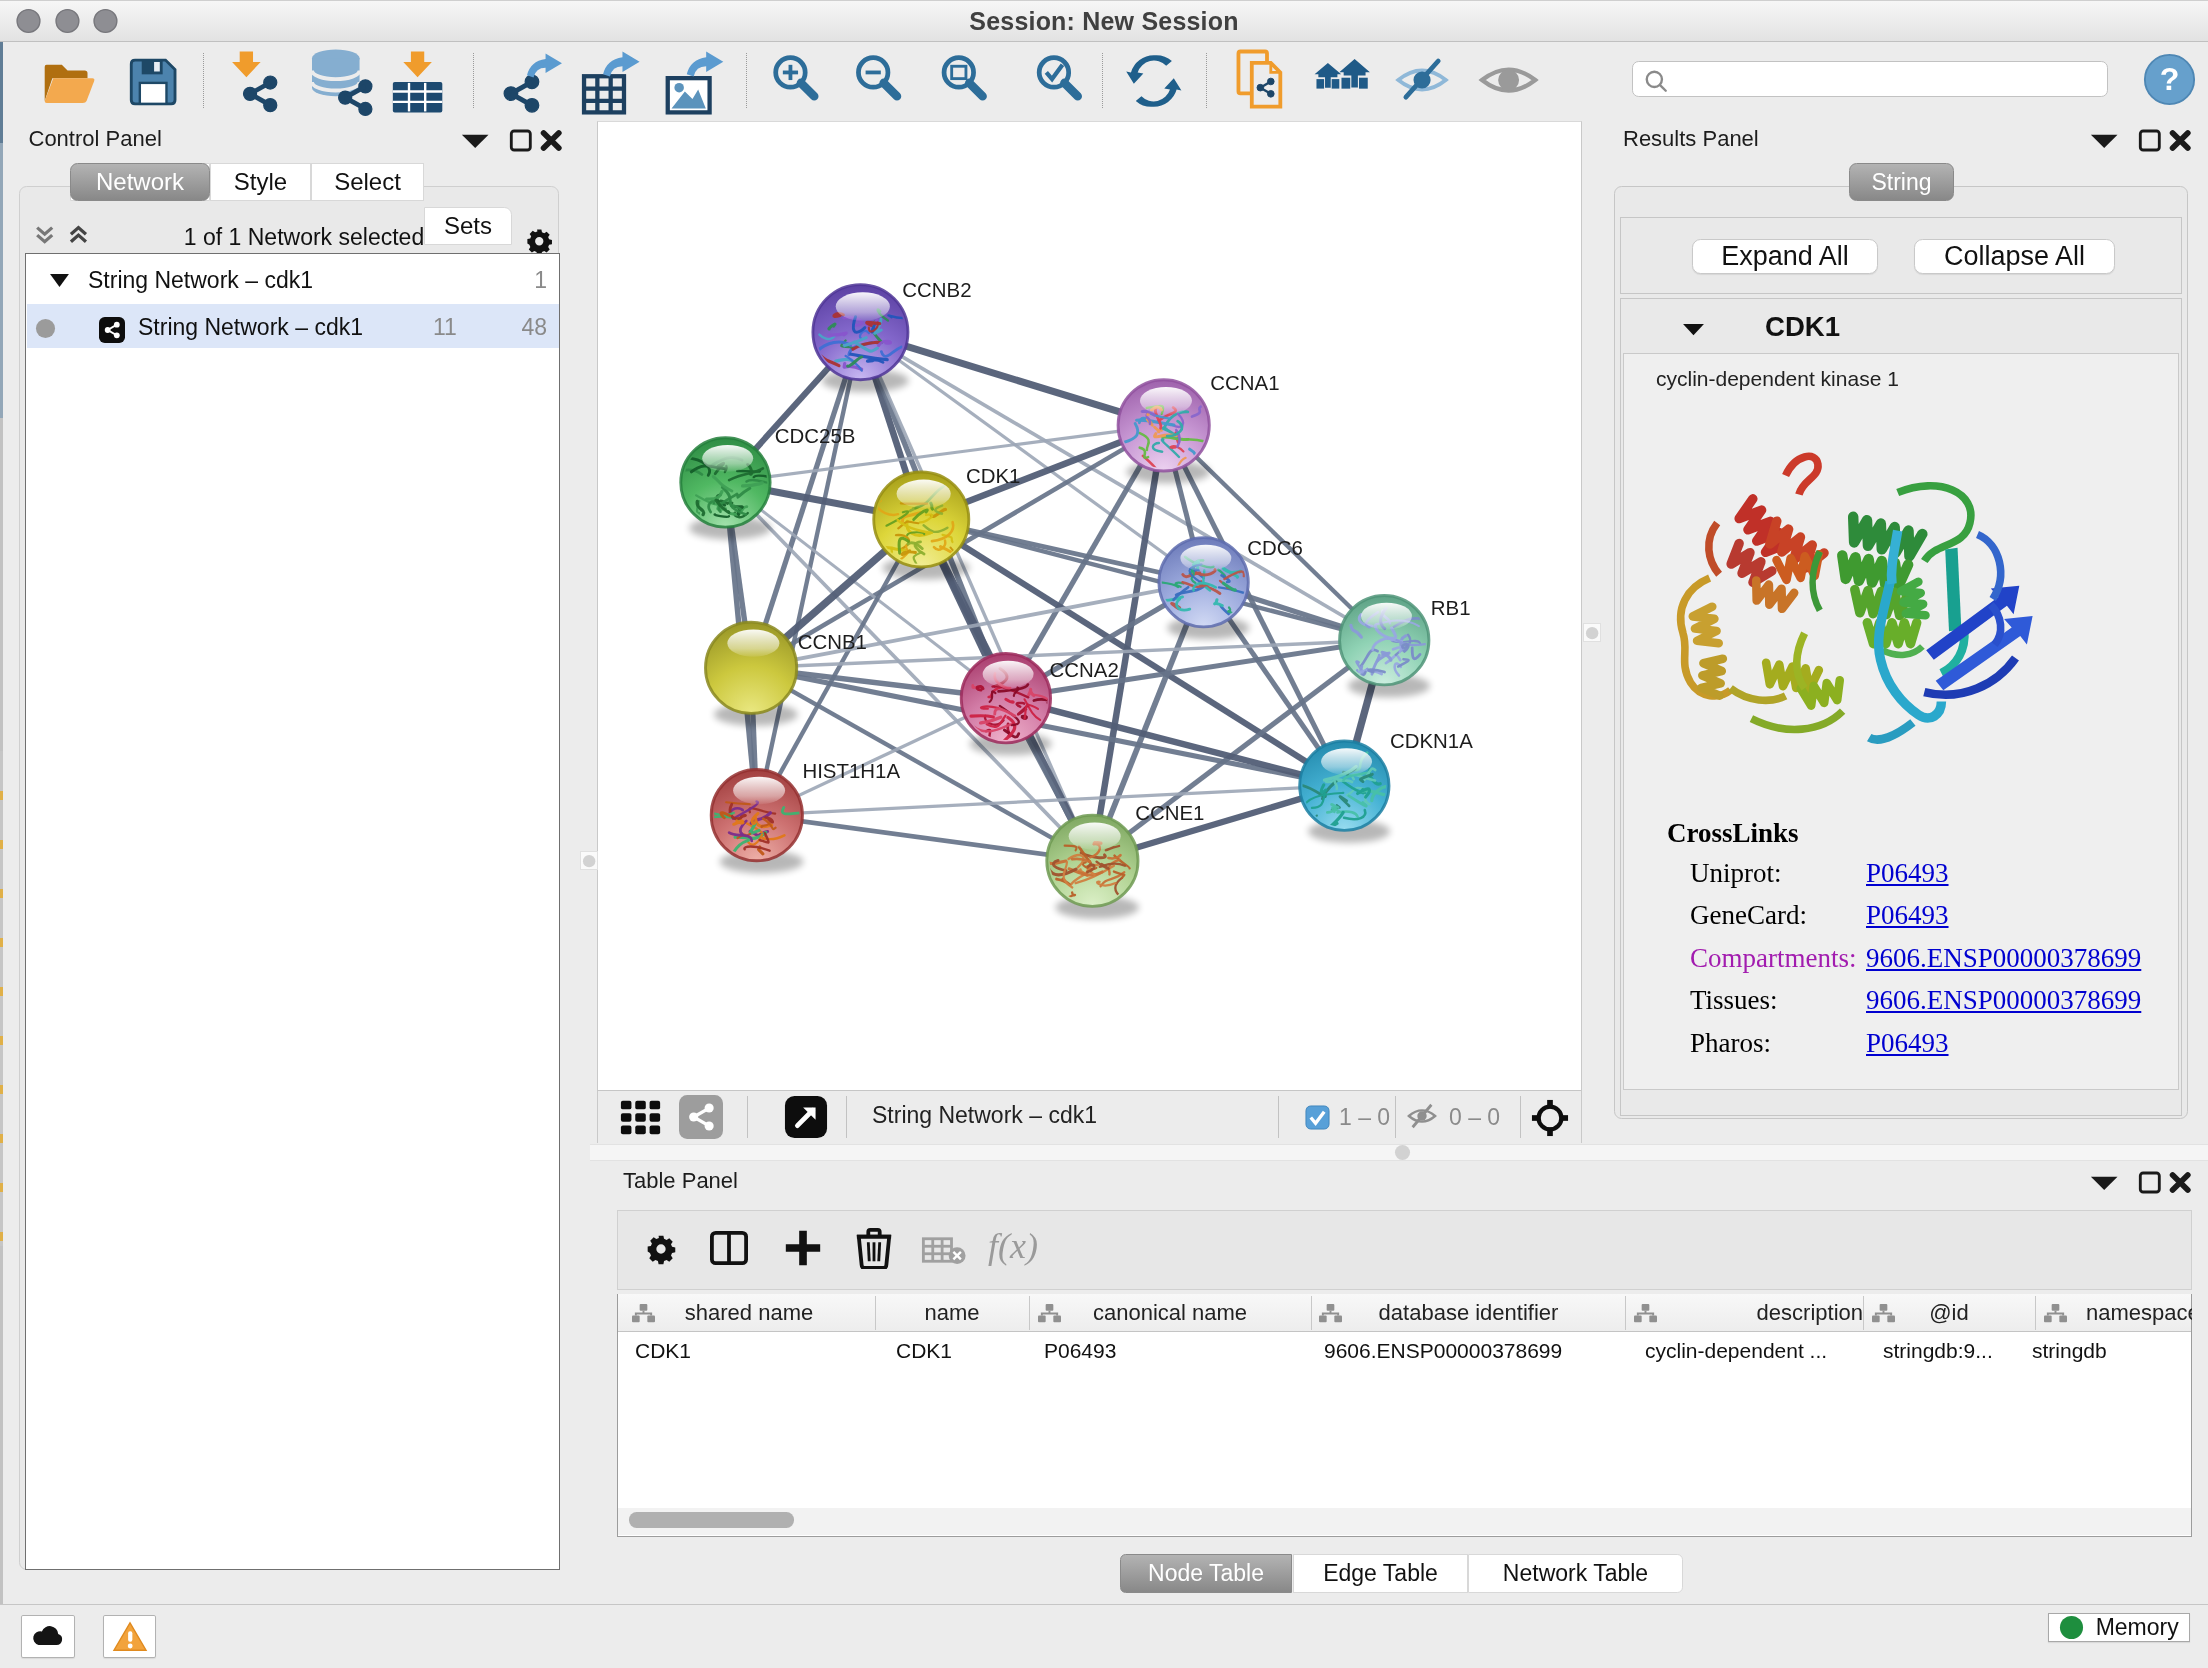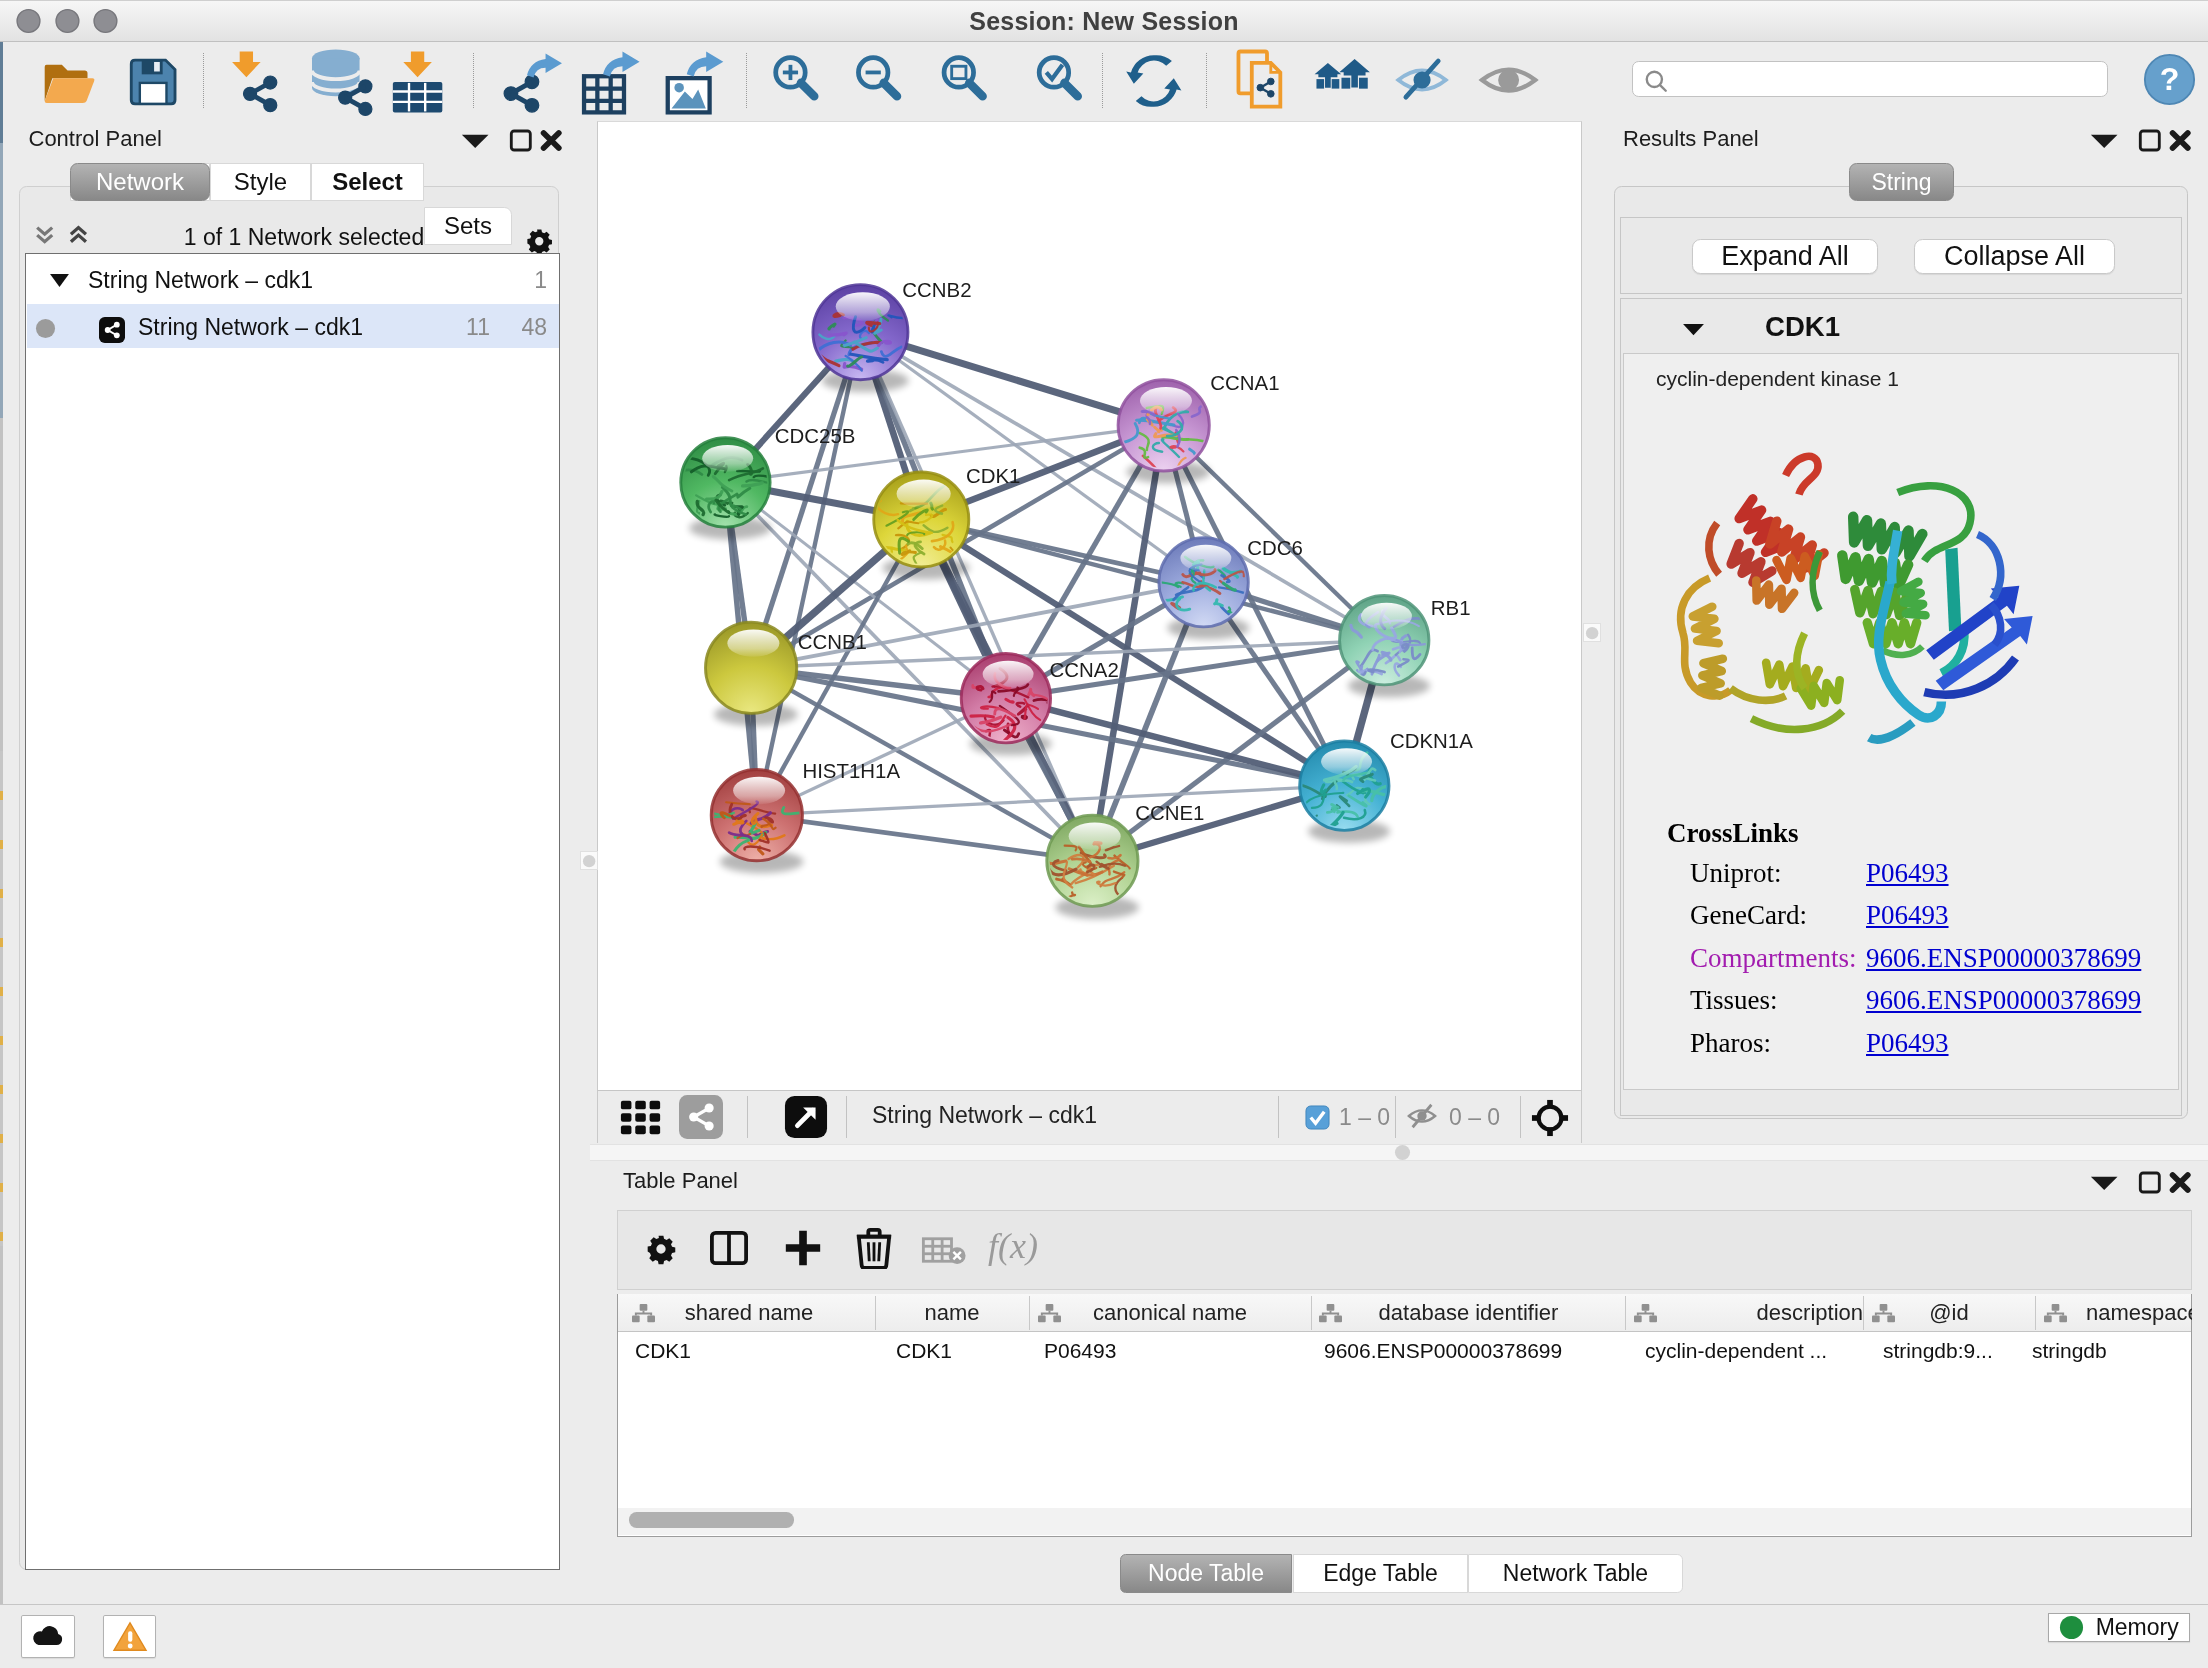--- a/index.html
+++ b/index.html
@@ -186,21 +186,21 @@
 
 <div class="abs ptitle" style="left:28.5px;top:126px;">Control Panel</div>
 <svg class="abs" style="left:460px;top:129px;" width="114" height="23" viewBox="0 0 120 24">
  <path d="M2 6 L30 6 L16 20 Z" fill="#1a1a1a"></path>
  <rect x="54" y="2" width="20" height="20" rx="3" fill="none" stroke="#1a1a1a" stroke-width="3"></rect>
  <path d="M88 4 L104 20 M104 4 L88 20" stroke="#1a1a1a" stroke-width="6" stroke-linecap="round"></path>
 </svg>
 <div class="tab" style="left:70px;top:163px;width:140px;height:38px;border-radius:7.6px 0 0 0;"></div>
 <div class="tab tabsel" style="left:70px;top:163px;width:140px;height:38px;border-radius:7.6px;">Network</div>
 <div class="tab" style="left:210px;top:163px;width:101px;height:38px;">Style</div>
-<div class="tab" style="left:311px;top:163px;width:113px;height:38px;font-weight:bold;">Select</div>
+<div class="tab" style="left:311px;top:163px;width:113px;height:38px;">Select</div>
 <div class="tab" style="left:424px;top:163px;width:88px;height:38px;border-radius:0 7.6px 0 0;margin-top:44px;">Sets</div>
 <div class="abs" style="left:19px;top:186px;width:540px;height:1384px;background:#e9e9e9;border:1px solid #cfcfcf;border-radius:7.6px;"></div>
 <svg class="abs" style="left:34px;top:222px;" width="57" height="30" viewBox="0 0 60 32">
  <g stroke="#777" stroke-width="3.5" fill="none">
   <path d="M3 6 L11 13 L19 6"></path>
       <path d="M3 14 L11 21 L19 14"></path>
  </g>
  <g stroke="#444" stroke-width="3.5" fill="none">
   <path d="M39 13 L47 6 L55 13"></path>
       <path d="M39 21 L47 14 L55 21"></path>
@@ -226,21 +226,21 @@
       <circle cx="9" cy="13.5" r="3"></circle>
       <circle cx="18.5" cy="8" r="3"></circle>
       <circle cx="18.5" cy="19" r="3"></circle>
     </g>
  <g stroke="#fff" stroke-width="2">
       <line x1="9" y1="13.5" x2="18.5" y2="8"></line>
       <line x1="9" y1="13.5" x2="18.5" y2="19"></line>
     </g>
 </svg>
 <div class="abs" style="left:138px;top:314px;font-size:23px;color:#111;">String Network – cdk1</div>
-<div class="abs" style="left:433px;top:314px;width:57px;text-align:right;font-size:23px;color:#8a8a8a;">11</div>
+<div class="abs" style="left:433px;top:314px;width:57px;font-size:23px;color:#8a8a8a;">11</div>
 <div class="abs" style="left:495px;top:314px;width:52px;text-align:right;font-size:23px;color:#8a8a8a;">48</div>
 <div class="abs" style="left:597px;top:121px;width:985px;height:969px;background:#fff;border-left:1px solid #c9c9c9;border-right:1px solid #c9c9c9;border-top:1px solid #d9d9d9;"></div>
 <svg class="abs" style="left:599px;top:122px;" width="983" height="968" viewBox="630 128 1034 1018">
 <defs>
 <radialGradient id="gCCNB2" cx="0.5" cy="1.0" r="1.15">
           <stop offset="0" stop-color="#c9b9f2"></stop>
         <stop offset="0.45" stop-color="#8468cc"></stop>
         <stop offset="1" stop-color="#4f3596"></stop>
         </radialGradient>
 <clipPath id="cCCNB2">

